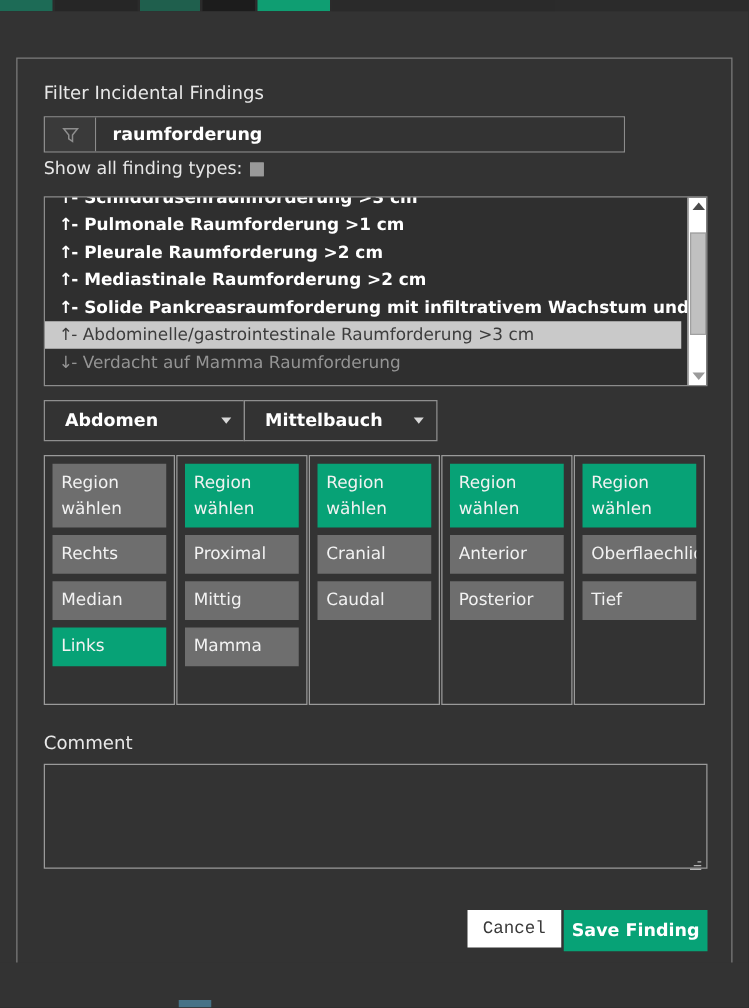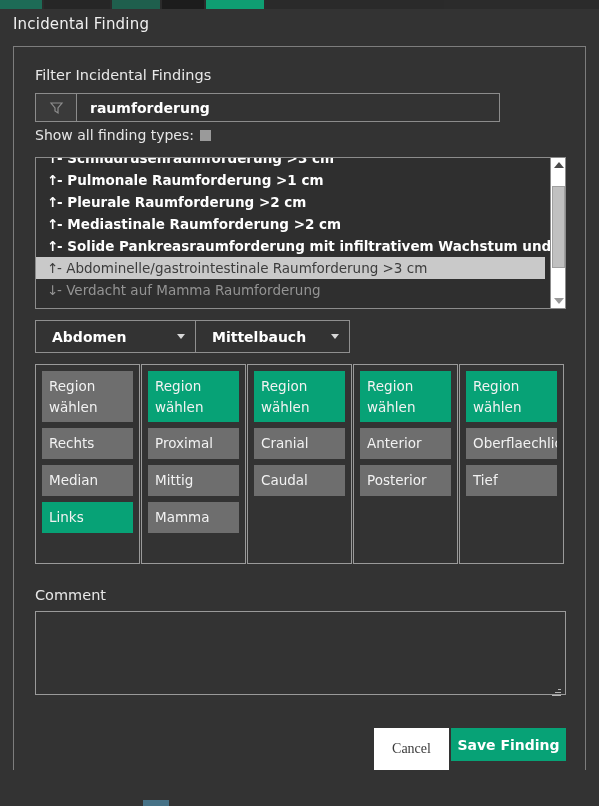--- a/index.html
+++ b/index.html
@@ -213,24 +213,24 @@
     position: absolute; right: 24px; top: 640px;
     width: 9px; height: 9px; pointer-events: none;
   }
   .resize-grip i {
     position: absolute; right: 0; background: #b5b5b5; height: 1px;
   }
 
   
   .btn-cancel {
     position: absolute; left: 374px; top: 728px;
-    width: 75px; height: 42px;
+    width: 75px; height: 30px;
     background: #ffffff; color: #3a3a3a;
     font-size: 14px; border: none;
-    font-family: Liberation Serif, serif;
+    font-family: Liberation Mono, monospace;
   }
   .btn-save {
     position: absolute; left: 451px; top: 728px;
     width: 115px; height: 33px;
     background: #07a276; color: #ffffff;
     font-size: 14px; font-weight: bold; border: none;
     font-family: "DejaVu Sans", "Liberation Sans", sans-serif;
   }
 </style>
 </head>
@@ -240,21 +240,20 @@
 
   <div class="bg-strip">
     <div class="blk" style="left:0;width:42px;background:#1d6b56;"></div>
     <div class="blk" style="left:44px;width:66px;background:#262626;"></div>
     <div class="blk" style="left:112px;width:48px;background:#1f5f4d;"></div>
     <div class="blk" style="left:162px;width:42px;background:#1c1c1c;"></div>
     <div class="blk" style="left:206px;width:58px;background:#0f9e72;"></div>
     <div class="blk" style="left:266px;width:178px;background:#2a2a2a;"></div>
   </div>
 
-  <div class="dialog-title">Incidental Finding</div>
 
   <div class="panel">
 
     <div class="section-label lbl-filter">Filter Incidental Findings</div>
 
     <div class="filter-row">
       <div class="filter-btn">
         <svg class="funnel" width="15" height="15" viewBox="0 0 15 15" aria-hidden="true">
           <polygon points="2,3 13,3 9,8 9,13 6,11 6,8" fill="none" stroke="#8e8e8e" stroke-width="1.2"></polygon>
         </svg>

